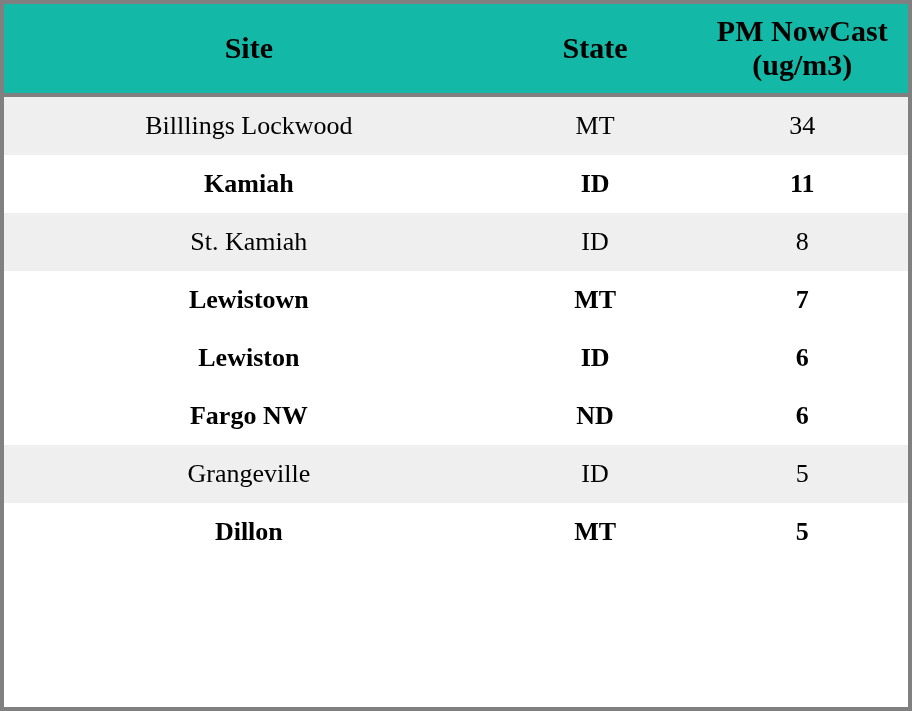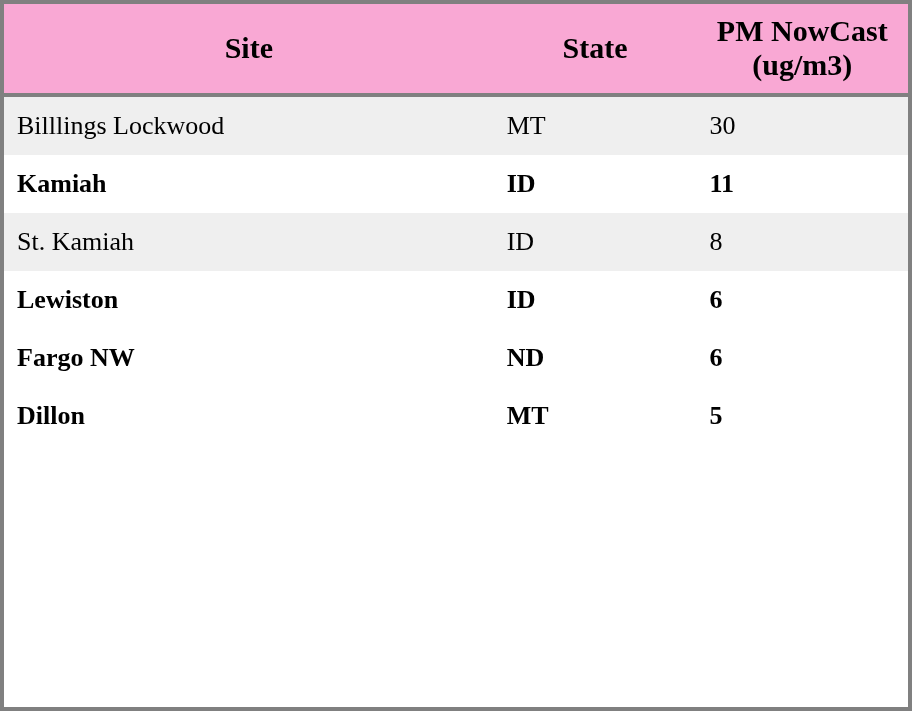--- a/index.html
+++ b/index.html
@@ -19,39 +19,39 @@
     height: 711px;
     border: 4px solid #808080;
     background: #ffffff;
   }
   table.data-table {
     border-collapse: collapse;
     width: 904px;
     table-layout: fixed;
   }
   table.data-table thead tr {
-    background: #f9a8d4;
+    background: #14b8a6;
     padding-left: 20px;
   }
   table.data-table thead th {
     border-bottom: 4px solid #808080;
     font-family: "Liberation Serif", serif;
     font-weight: bold;
     font-size: 30px;
     color: #000000;
     text-align: center;
     vertical-align: middle;
     padding: 10px 6px 12px 6px;
     line-height: 1.12;
   }
   table.data-table tbody td {
     font-family: "Liberation Serif", serif;
     font-size: 26px;
     color: #000000;
-    text-align: left;
+    text-align: center;
     vertical-align: middle;
     height: 58px;
     padding: 0 13px;
     border: none;
   }
   table.data-table tbody tr.row-odd {
     background: #efefef;
   }
   table.data-table tbody tr.row-even {
     background: #ffffff;
@@ -70,41 +70,51 @@
       <tr>
         <th class="col-site">Site</th>
         <th class="col-state">State</th>
         <th class="col-value">PM NowCast (ug/m3)</th>
       </tr>
     </thead>
     <tbody>
       <tr class="row-odd">
         <td class="col-site">Billlings Lockwood</td>
         <td class="col-state">MT</td>
-        <td class="col-value">30</td>
+        <td class="col-value">34</td>
       </tr>
       <tr class="row-even">
         <td class="col-site">Kamiah</td>
         <td class="col-state">ID</td>
         <td class="col-value">11</td>
       </tr>
       <tr class="row-odd">
         <td class="col-site">St. Kamiah</td>
         <td class="col-state">ID</td>
         <td class="col-value">8</td>
       </tr>
       <tr class="row-even">
+        <td class="col-site">Lewistown</td>
+        <td class="col-state">MT</td>
+        <td class="col-value">7</td>
+      </tr>
+      <tr class="row-even">
         <td class="col-site">Lewiston</td>
         <td class="col-state">ID</td>
         <td class="col-value">6</td>
       </tr>
       <tr class="row-even">
         <td class="col-site">Fargo NW</td>
         <td class="col-state">ND</td>
         <td class="col-value">6</td>
+      </tr>
+      <tr class="row-odd">
+        <td class="col-site">Grangeville</td>
+        <td class="col-state">ID</td>
+        <td class="col-value">5</td>
       </tr>
       <tr class="row-even">
         <td class="col-site">Dillon</td>
         <td class="col-state">MT</td>
         <td class="col-value">5</td>
       </tr>
     </tbody>
   </table>
 </div>
 

